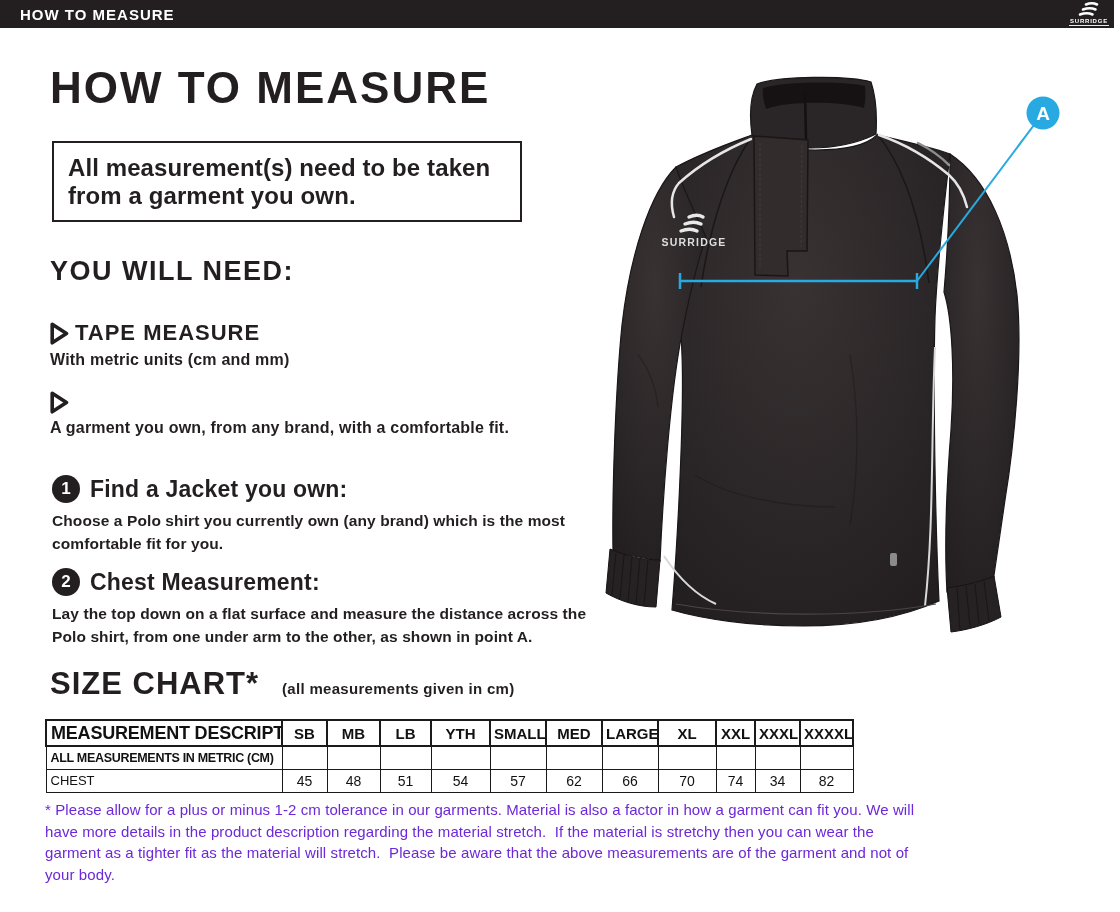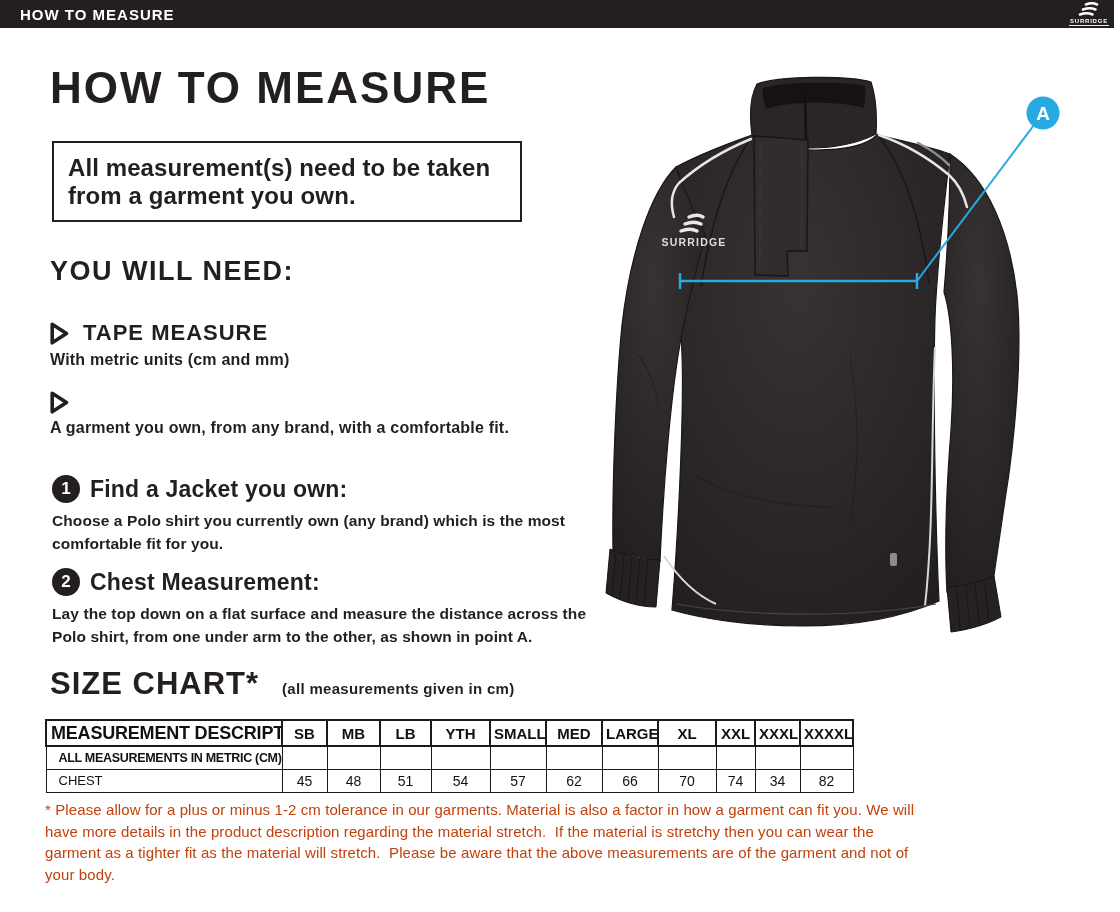--- a/index.html
+++ b/index.html
@@ -32,21 +32,21 @@
     border:2.5px solid #231f20;background:#ffffff;
     padding:11px 14px;
     font-size:24px;font-weight:bold;line-height:28px;letter-spacing:0.1px;
   }
   .ywn-heading{
     position:absolute;left:50px;top:256px;
     font-size:27px;font-weight:bold;letter-spacing:1.5px;
   }
   
   .need-item{position:absolute;left:50px;}
-  .need-item .row{display:flex;align-items:center;gap:14px;}
+  .need-item .row{display:flex;align-items:center;gap:6px;}
   .need-title{font-size:22px;font-weight:bold;letter-spacing:1px;}
   .need-desc{font-size:16px;font-weight:bold;margin-top:5px;letter-spacing:0.2px;}
   .need-1{top:320px;}
   .need-2{top:391px;}
   .tri-icon{display:block;}
   
   .step{position:absolute;left:52px;}
   .step-1{top:475px;}
   .step-2{top:568px;}
   .step .row{display:flex;align-items:center;gap:10px;}
@@ -73,28 +73,28 @@
     border:1px solid #1a1a1a;overflow:hidden;white-space:nowrap;
     padding:0 3px;height:23px;vertical-align:middle;
   }
   table.size-chart tr.hdr th{
     border:2px solid #1a1a1a;height:26px;
     font-size:15px;font-weight:bold;text-align:center;
   }
   table.size-chart tr.hdr th.c0{font-size:18px;text-align:left;padding-left:4px;letter-spacing:-0.2px;}
   table.size-chart th.al{text-align:left;}
   table.size-chart th.ar{text-align:right;}
-  table.size-chart td.rowlabel{font-size:13px;text-align:left;padding-left:12px;}
+  table.size-chart td.rowlabel{font-size:13px;text-align:left;padding-left:4px;}
   table.size-chart td.rowlabel.bold{font-weight:bold;font-size:12.5px;letter-spacing:-0.3px;}
   table.size-chart td.val{font-size:14px;text-align:center;}
   
   .footnote{
     position:absolute;left:45px;top:799px;width:878px;
     font-size:15px;line-height:21.5px;letter-spacing:0.1px;
-    white-space:pre-wrap;color:#c2410c;
+    white-space:pre-wrap;color:#6d28d9;
   }
   
   .diagram{position:absolute;left:600px;top:55px;width:520px;height:660px;}
 </style>
 </head>
 <body>
 
 <div class="page">
 
   <div class="topbar">

